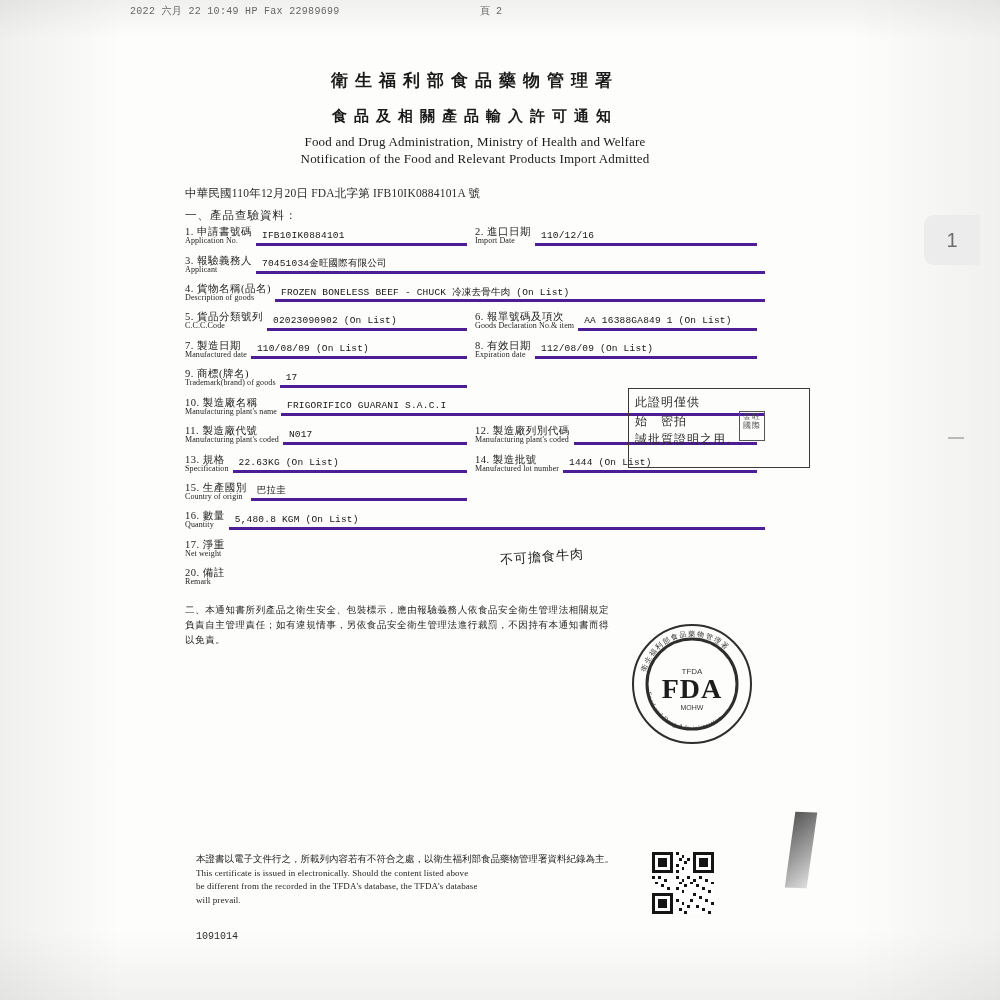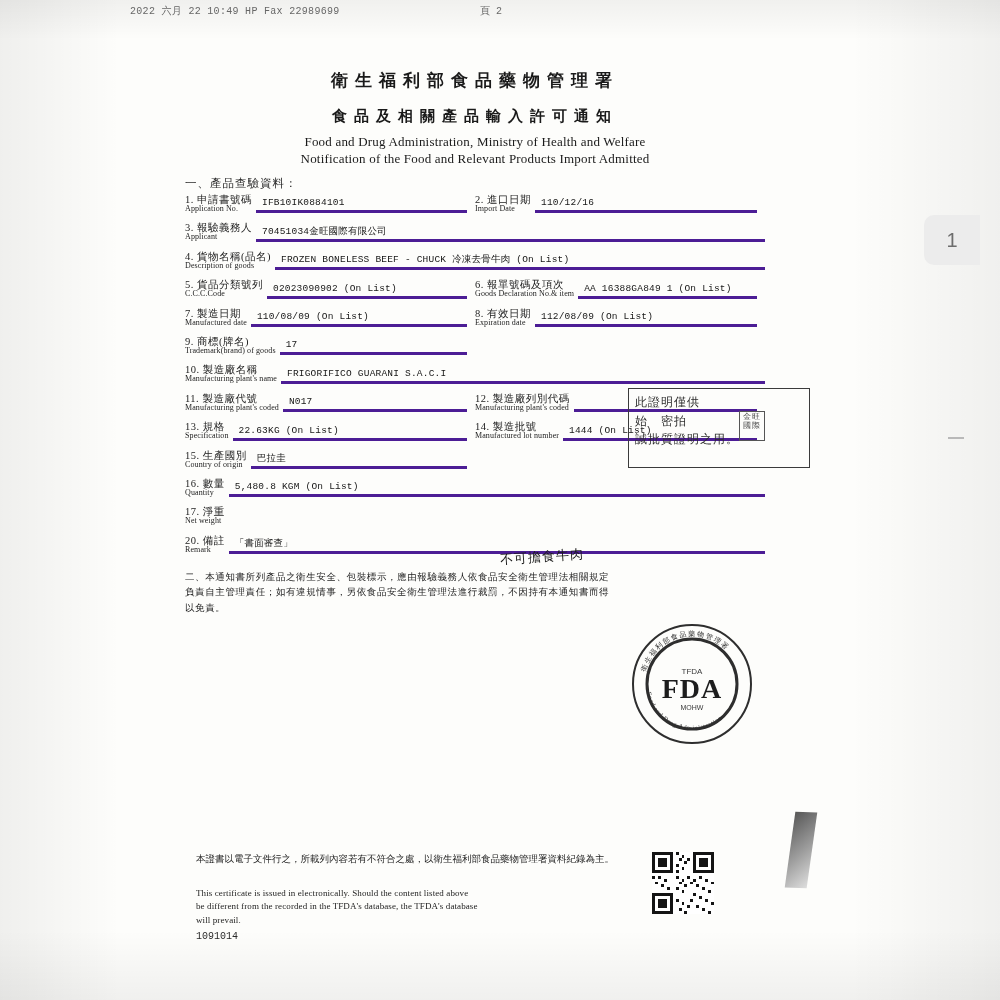--- a/index.html
+++ b/index.html
@@ -274,21 +274,21 @@
     left: 196px;
     top: 852px;
     width: 440px;
     font-size: 9.5px;
     line-height: 1.55;
     color: #1d1d1d;
   }
   #bottom-note .en {
     font-size: 9px;
     line-height: 1.5;
-    margin-top: 20px;
+    margin-top: 0;
     letter-spacing: 0.1px;
   }
   #doc-code {
     position: absolute;
     left: 196px;
     top: 931px;
     font-family: "Liberation Mono", monospace;
     font-size: 10px;
     color: #2a2a2a;
   }
@@ -313,20 +313,21 @@
   <div class="fax-header">2022 六月 22 10:49  HP Fax  22989699</div>
   <div class="fax-page">頁  2</div>
 
   <div id="doc">
 
     <div class="title-cjk-1">衛生福利部食品藥物管理署</div>
     <div class="title-cjk-2">食品及相關產品輸入許可通知</div>
     <div class="title-en-1">Food and Drug Administration, Ministry of Health and Welfare</div>
     <div class="title-en-2">Notification of the Food and Relevant Products Import Admitted</div>
 
+    <div class="doc-number">中華民國110年12月20日 FDA北字第 IFB10IK0884101A 號</div>
     <div class="section-head">一、產品查驗資料：</div>
 
     <div class="fields">
 
       <div class="frow">
         <div class="fcell half">
           <div class="finline">
             <div class="lbls">
               <div class="flabel-cjk"><span>1.</span> <span>申請書號碼</span></div>
               <div class="flabel-en">Application No.</div>
@@ -546,23 +547,20 @@
         </div>
       </div>
 
       <div class="frow">
         <div class="fcell full">
           <div class="finline">
             <div class="lbls">
               <div class="flabel-cjk"><span>20.</span> <span>備註</span></div>
               <div class="flabel-en">Remark</div>
             </div>
-            <div class="fline">
-                <span class="fvalue">「書面審查」</span>
-              </div>
           </div>
         </div>
       </div>
 
     </div>
 
     <div class="note-cjk">二、本通知書所列產品之衛生安全、包裝標示，應由報驗義務人依食品安全衛生管理法相關規定負責自主管理責任；如有違規情事，另依食品安全衛生管理法進行裁罰，不因持有本通知書而得以免責。</div>
   </div>
 
   <div class="handwrite" style="left:500px; top:548px;">不可擔食牛肉</div>

